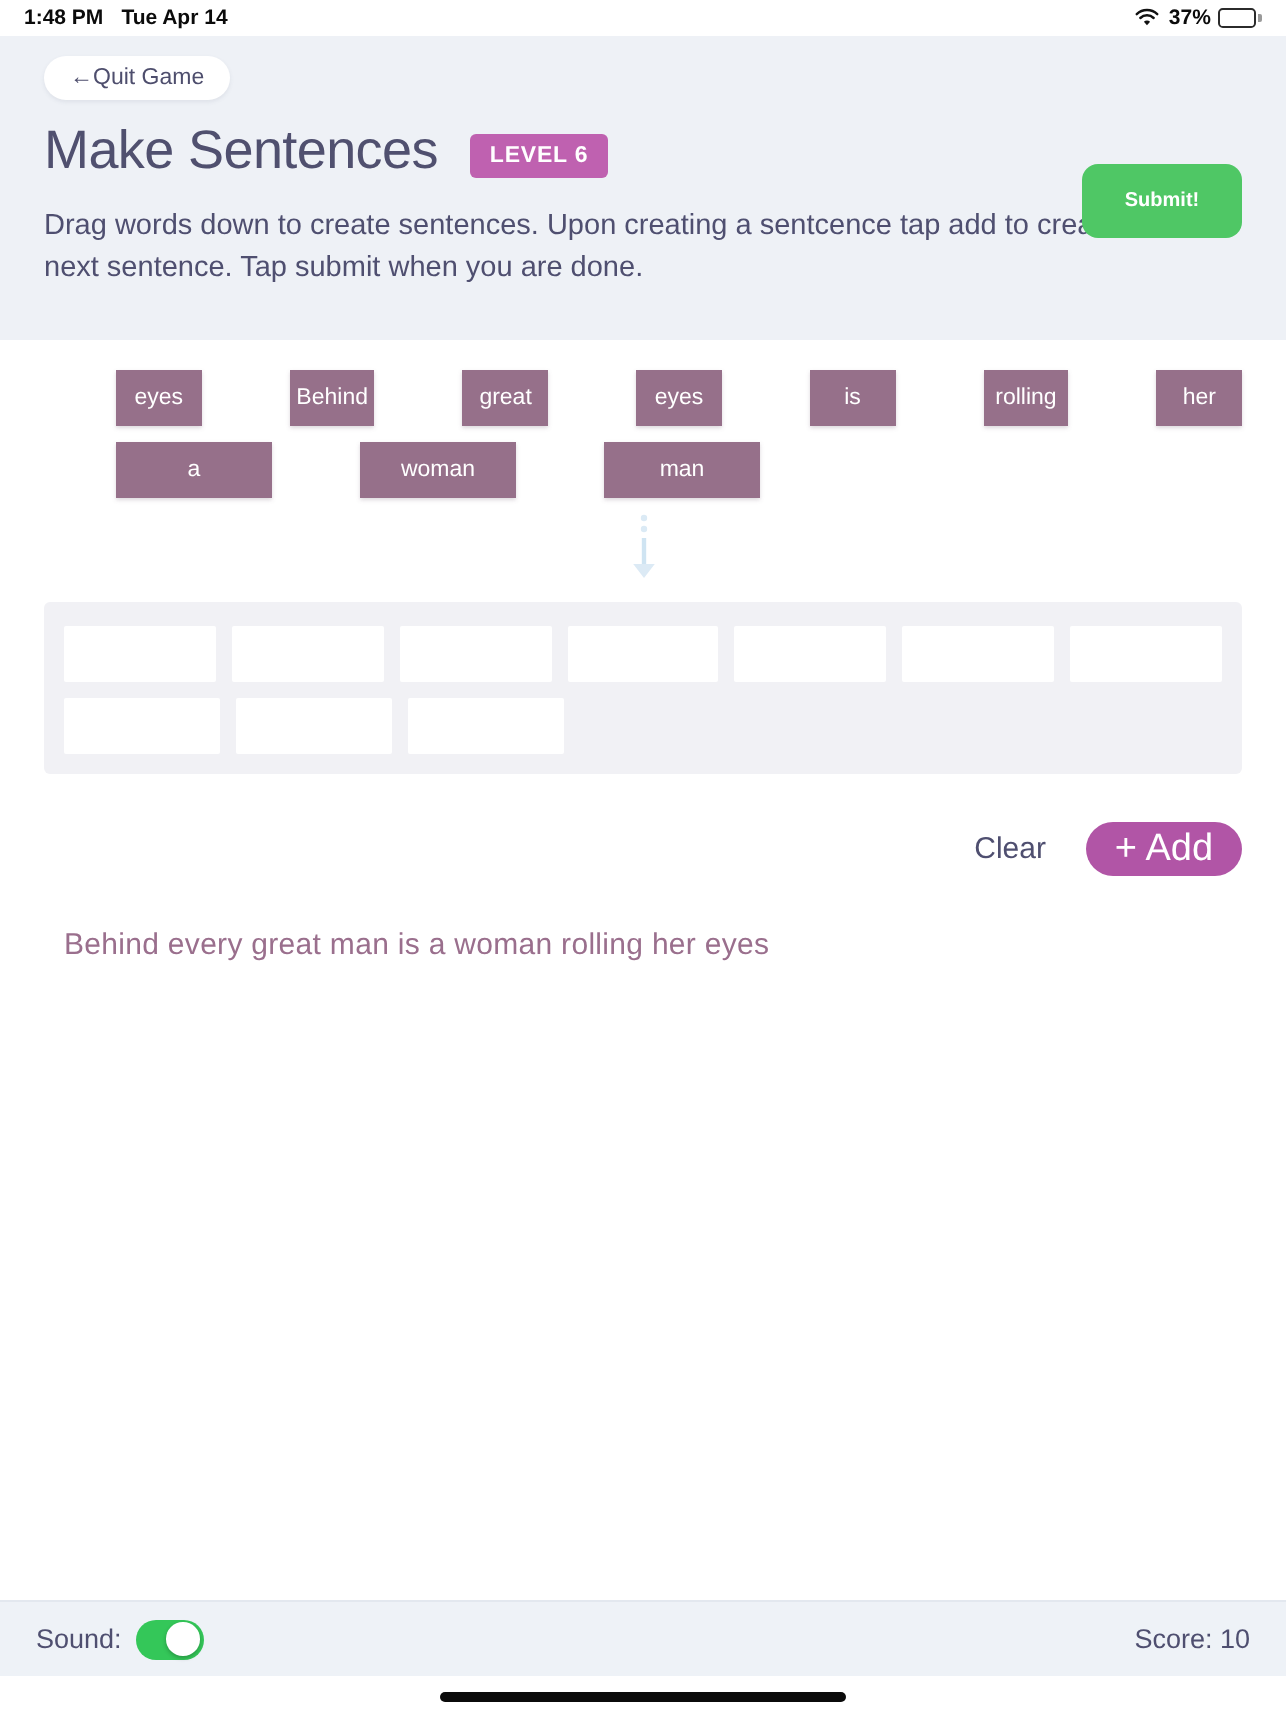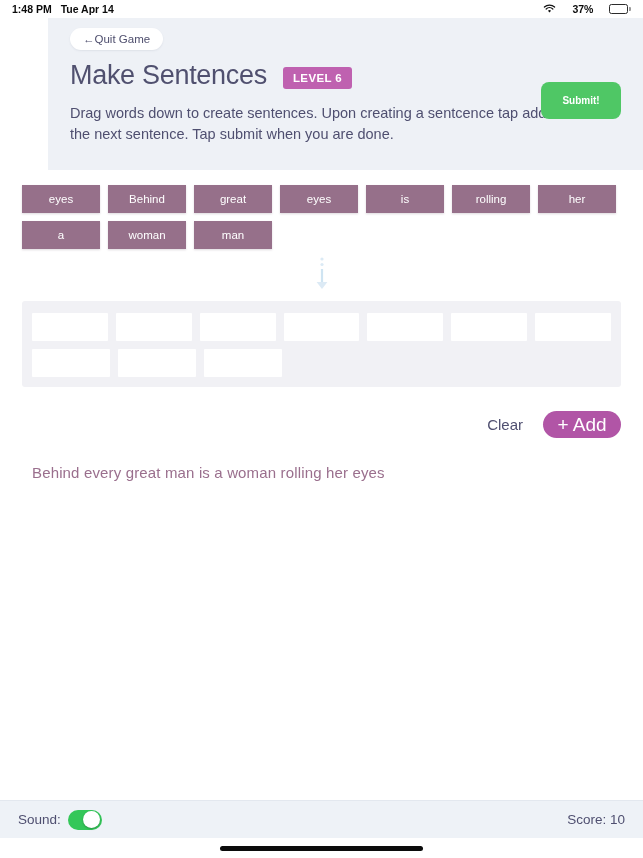--- a/index.html
+++ b/index.html
@@ -14,37 +14,36 @@
   
   .statusbar {
     height: 18px; flex: 0 0 18px;
     background: #ffffff;
     display: flex; align-items: center;
     padding: 0 12px;
     font-size: 10.5px; color: #0b0b0b;
     font-weight: 600;
   }
   .sb-left { display: flex; align-items: center; gap: 9px; }
-  .sb-right { margin-left: auto; display: flex; align-items: center; gap: 16px; }
+  .sb-right { margin-left: auto; display: flex; align-items: center; gap: 4px; }
   .wifi-ico { display: inline-block; width: 13px; height: 10px; }
   .batt { display: inline-flex; align-items: center; }
   .batt-body {
     width: 19px; height: 9.5px; border: 1px solid #2b2b2b; border-radius: 2.4px;
     padding: 1px; position: relative;
   }
   .batt-fill { height: 100%; width: 37%; background: #1c1c1c; border-radius: 1px; }
   .batt-cap { width: 1.6px; height: 4px; background: #9a9a9a; border-radius: 0 1px 1px 0; margin-left: 1px; }
 
   
   .header {
     background: #eef1f6;
     flex: 0 0 152px;
     padding: 10px 22px 0 22px;
     position: relative;
-    margin-left: 48px;
   }
   .quit-btn {
     display: inline-flex; align-items: center; justify-content: center;
     background: #ffffff; border: none; border-radius: 16px;
     height: 22px; padding: 0 13px;
     font-size: 11.5px; color: #4e4e6d;
     font-family: "Liberation Sans", sans-serif;
     cursor: pointer;
     box-shadow: 0 1px 2px rgba(80,90,120,.10);
   }
@@ -78,20 +77,21 @@
   .body { flex: 1 1 auto; background: #ffffff; padding: 0 22px; position: relative; }
 
   .tile-tray { padding-top: 15px; }
   .tile-row { display: flex; gap: 8px; margin-bottom: 8px; }
   .tile {
     width: 78px; height: 28px;
     background: #96708a; color: #ffffff;
     display: flex; align-items: center; justify-content: center;
     font-size: 11.5px; cursor: grab; user-select: none;
     box-shadow: 0 1px 2px rgba(120,100,120,.25);
+    margin-left: 36px;
   }
 
   .drag-arrow {
     width: 100%; height: 38px; display: flex;
     align-items: center; justify-content: center;
     margin-top: 6px;
   }
 
   .dropzone {
     background: #f1f1f5; border-radius: 3px;

